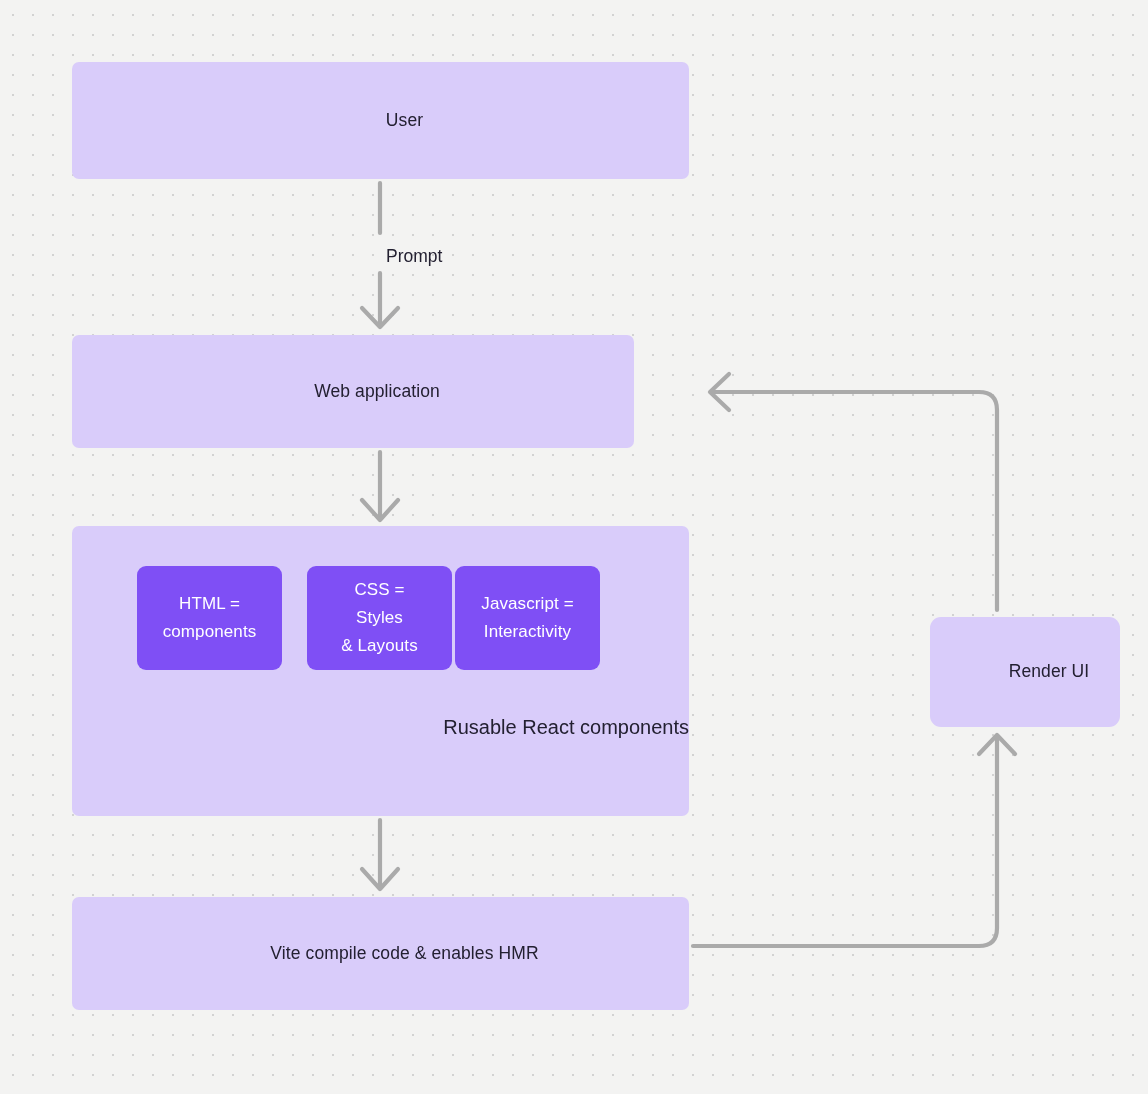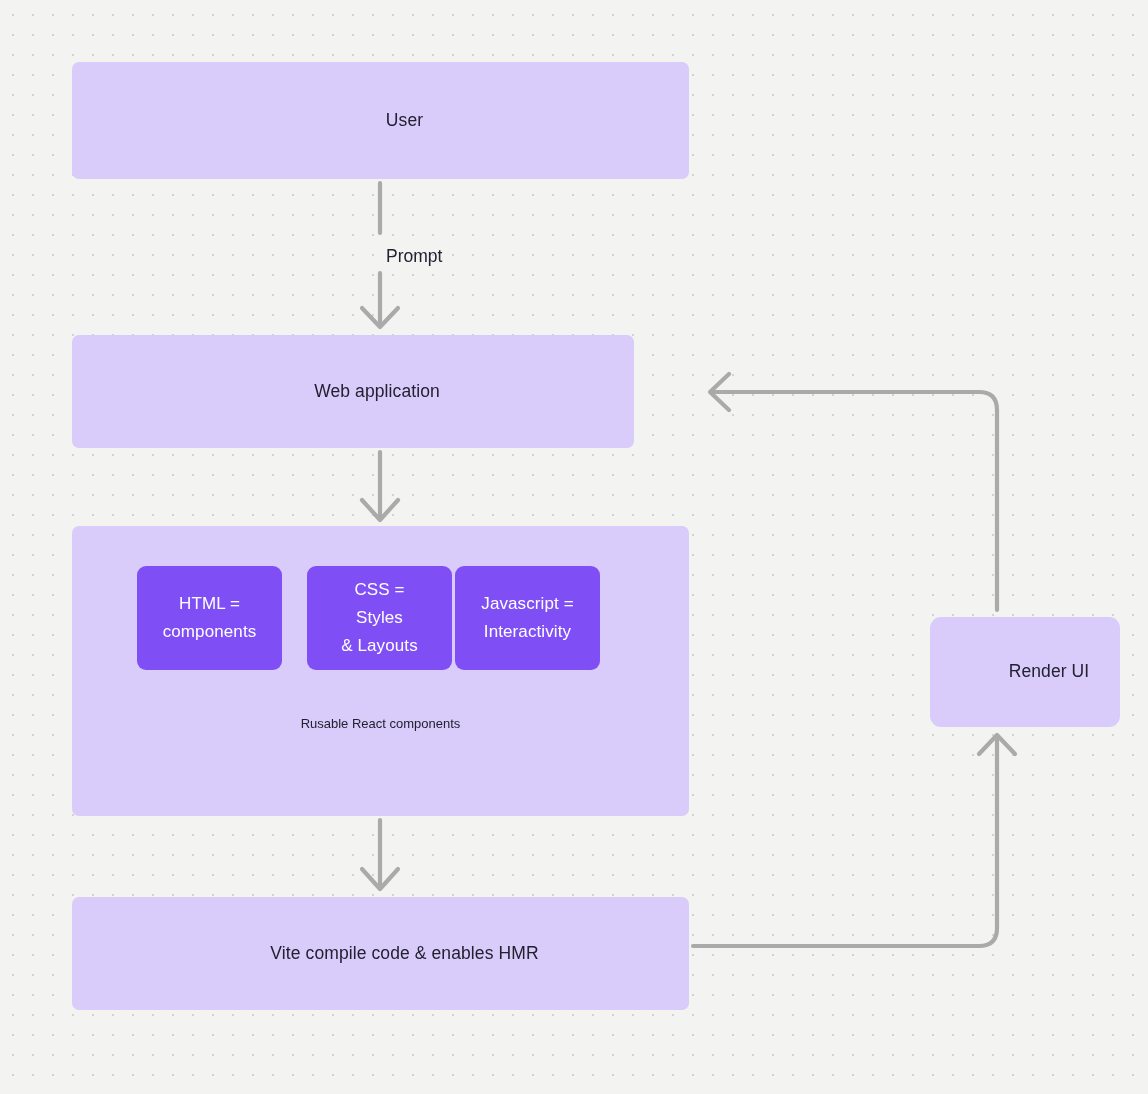--- a/index.html
+++ b/index.html
@@ -57,23 +57,23 @@
 
   #inner-html         { left: 137px; top: 566px;  width: 145px; height: 104px; }
   #inner-css          { left: 307px; top: 566px;  width: 145px; height: 104px; }
   #inner-js           { left: 455px; top: 566px;  width: 145px; height: 104px; }
 
   #label-reusable {
     position: absolute;
     left: 72px;
     top: 716px;
     width: 617px;
-    text-align: center;
+    text-align: right;
     color: #232031;
-    font-size: 13px;
+    font-size: 20px;
   }
 
   
   #edges {
     position: absolute;
     left: 0; top: 0;
     width: 1148px;
     height: 1094px;
     pointer-events: none;
   }

